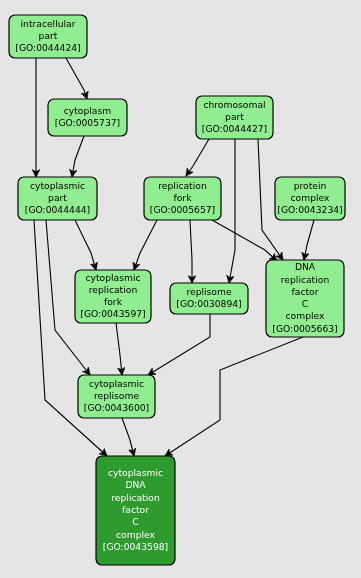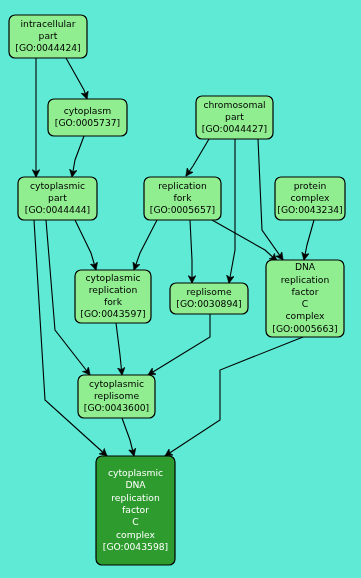--- a/index.html
+++ b/index.html
@@ -4,21 +4,21 @@
 <style>
   html, body {
     margin: 0;
     padding: 0;
     background: #ffffff;
   }
   #canvas {
     position: relative;
     width: 361px;
     height: 578px;
-    background: #5eead4;
+    background: #e5e5e5;
     overflow: hidden;
     font-family: "DejaVu Sans", sans-serif;
   }
   #graph-svg {
     position: absolute;
     left: 0;
     top: 0;
     width: 361px;
     height: 578px;
   }

